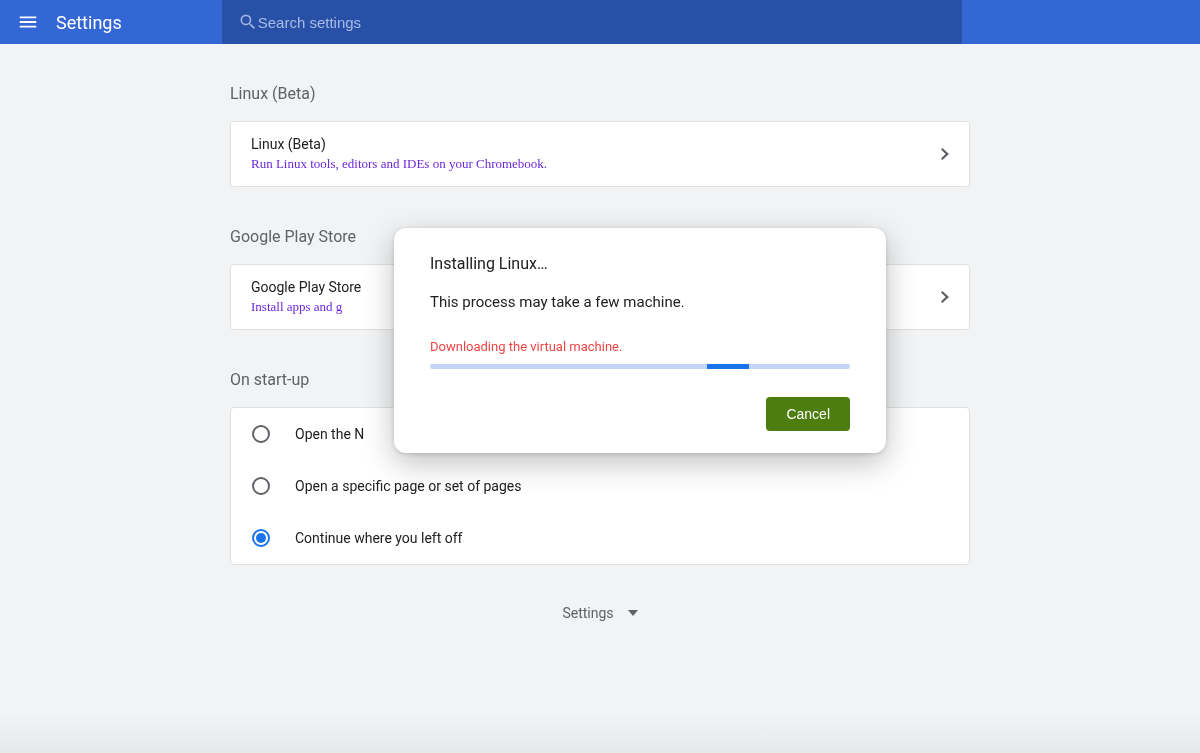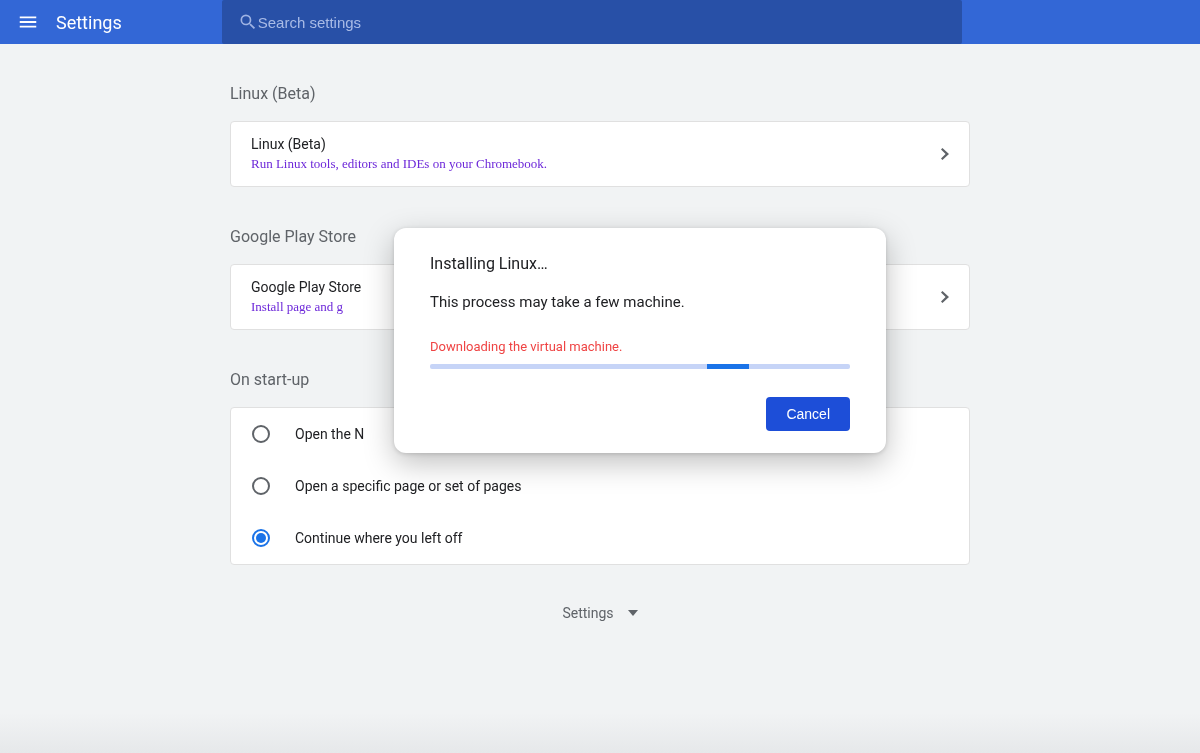--- a/index.html
+++ b/index.html
@@ -102,21 +102,21 @@
     position: relative; overflow: hidden;
     margin-bottom: 28px;
   }
   .progress-chunk {
     position: absolute; top: 0; height: 100%;
     background: #1a73e8;
     left: 66%; width: 10%;
   }
   .dialog-actions { display: flex; justify-content: flex-end; }
   .btn-cancel {
-    background: #1d4ed8; color: #fff;
+    background: #4d7c0f; color: #fff;
     border: none; border-radius: 4px;
     padding: 9px 20px; font-size: 14px;
     cursor: pointer;
   }
 
   
   .bottom-fade {
     position: absolute; left:0; right:0; bottom:0; height: 40px;
     background: linear-gradient(to bottom, rgba(241,243,244,0), #e6e8ea);
     pointer-events: none;
@@ -156,21 +156,21 @@
           </svg>
       </div>
     </div>
   </div>
 
   <div class="section-title">Google Play Store</div>
   <div class="card">
     <div class="card-row">
       <div class="row-text">
         <div class="primary">Google Play Store</div>
-        <div class="secondary">Install page and g</div>
+        <div class="secondary">Install apps and g</div>
       </div>
       <div class="arrow">
         <svg viewBox="0 0 8 12">
             <path d="M0 1.41 1.41 0 8 6l-6.59 6L0 10.59 4.58 6z"></path>
           </svg>
       </div>
     </div>
   </div>
 
   <div class="section-title">On start-up</div>

